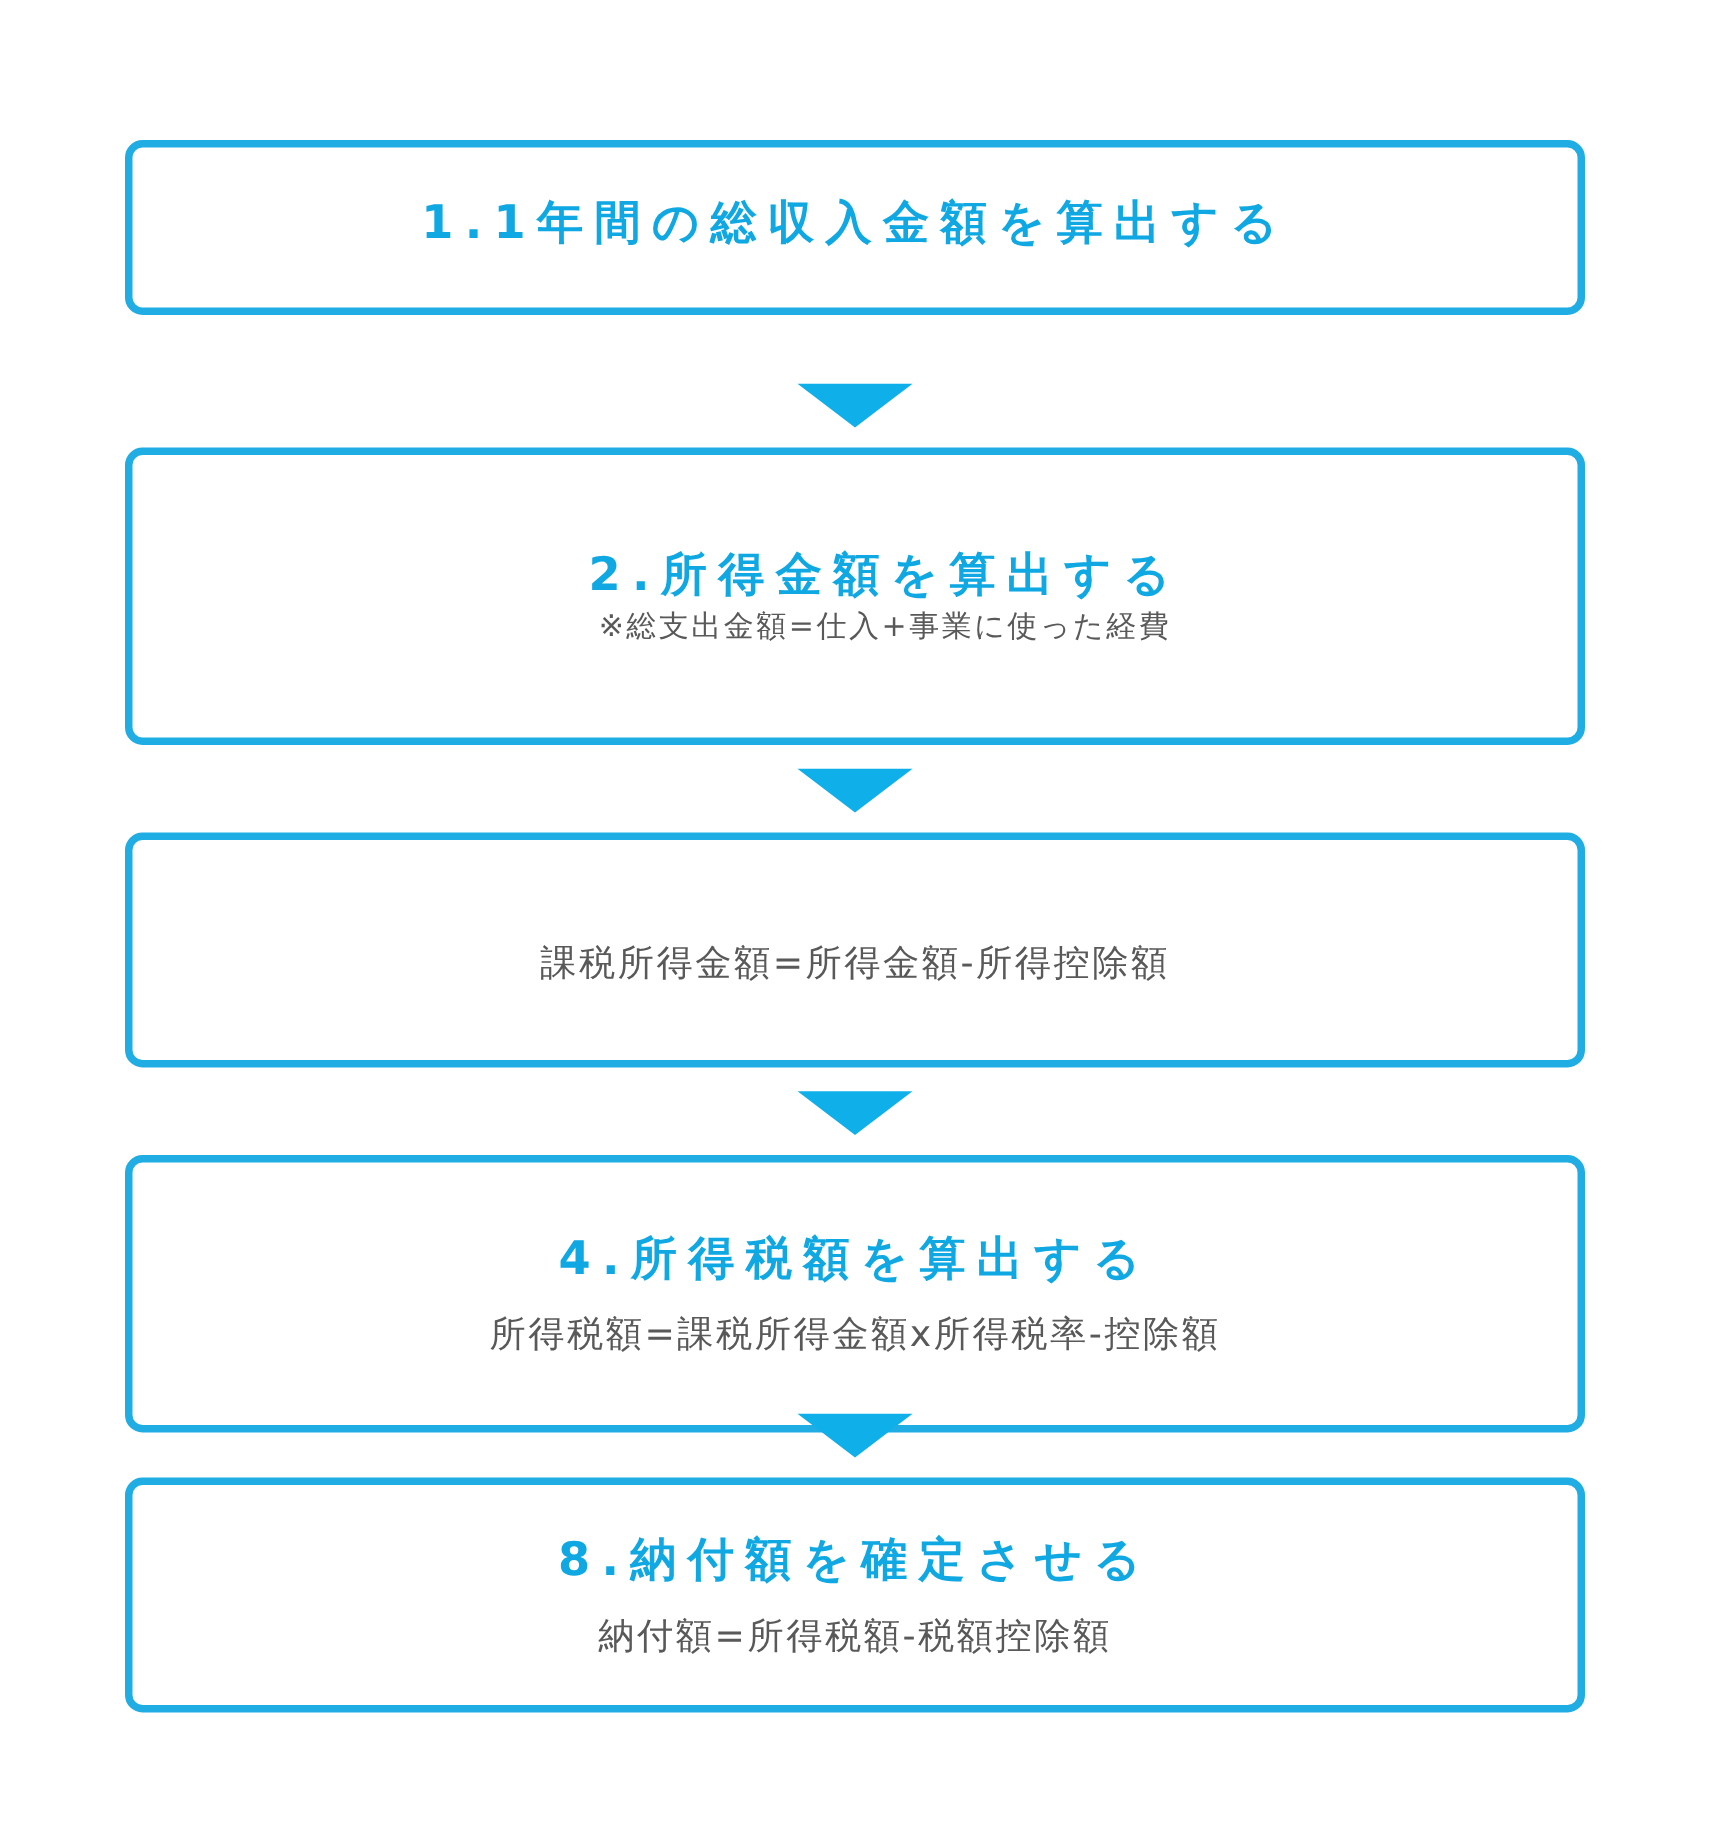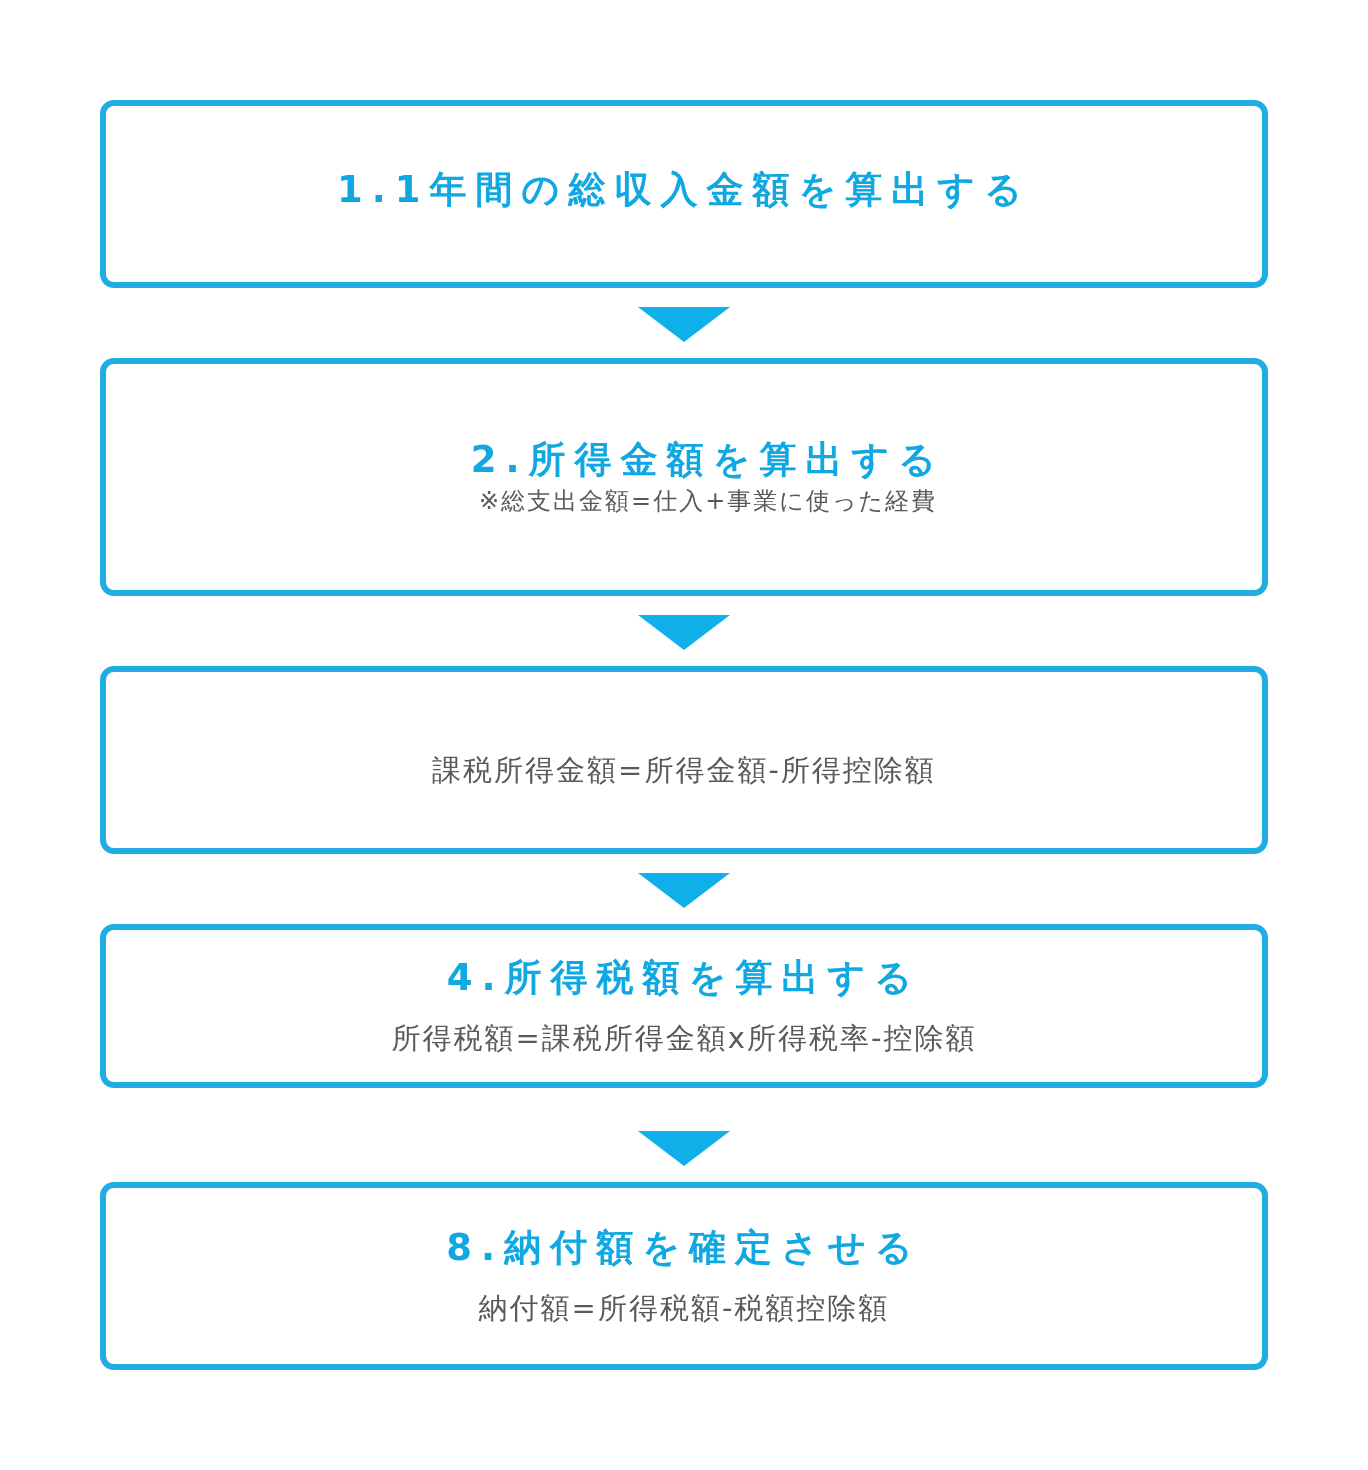--- a/index.html
+++ b/index.html
@@ -27,40 +27,40 @@
     position: absolute; left: 638px; width: 0; height: 0;
     border-left: 46px solid transparent; border-right: 46px solid transparent;
     border-top: 35px solid #0fb0ea;
   }
 </style>
 </head>
 <body>
 
 <div>
 
-  <div class="step" style="top:100px;height:188px;">
+  <div class="step" style="top:112px;height:140px;">
     <div class="title" style="margin-top:-8px;">1.1年間の総収入金額を算出する</div>
   </div>
 
   <div class="arrow" style="top:307px;"></div>
 
   <div class="step" style="top:358px;height:238px;padding-left:48px;">
     <div class="title">2.所得金額を算出する</div>
     <div class="note">※総支出金額=仕入+事業に使った経費</div>
   </div>
 
   <div class="arrow" style="top:615px;"></div>
 
   <div class="step" style="top:666px;height:188px;">
     <div class="formula">課税所得金額=所得金額-所得控除額</div>
   </div>
 
   <div class="arrow" style="top:873px;"></div>
 
-  <div class="step" style="top:924px;height:164px;">
+  <div class="step" style="top:924px;height:222px;">
     <div class="title">4.所得税額を算出する</div>
     <div class="formula">所得税額=課税所得金額x所得税率-控除額</div>
   </div>
 
   <div class="arrow" style="top:1131px;"></div>
 
   <div class="step" style="top:1182px;height:188px;">
     <div class="title">8.納付額を確定させる</div>
     <div class="formula">納付額=所得税額-税額控除額</div>
   </div>

